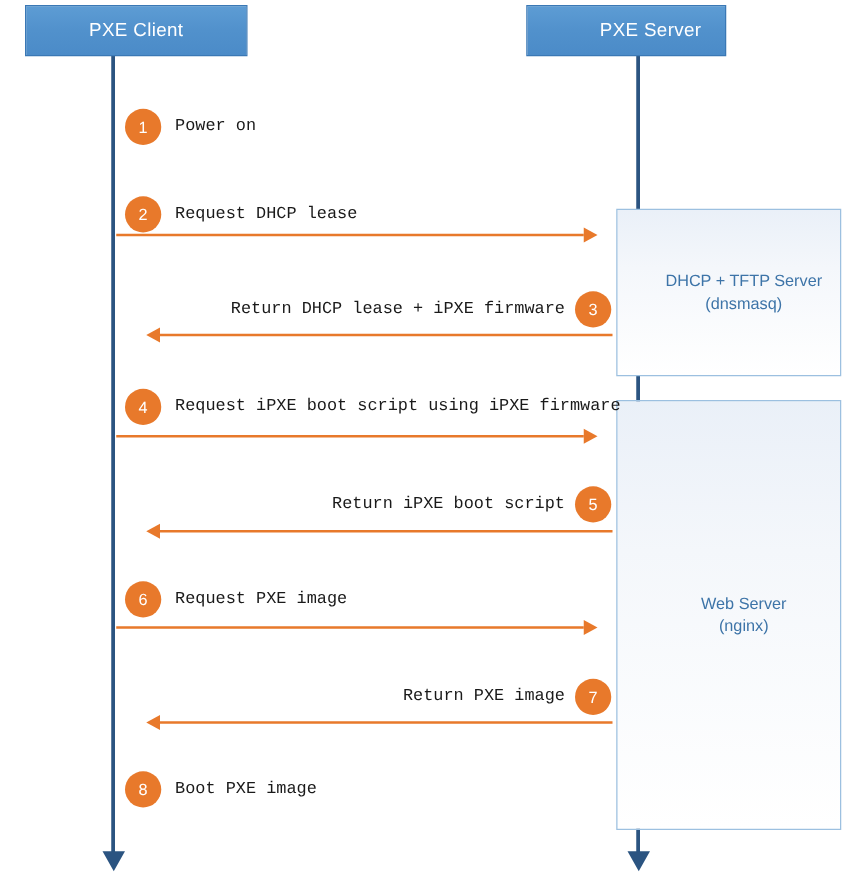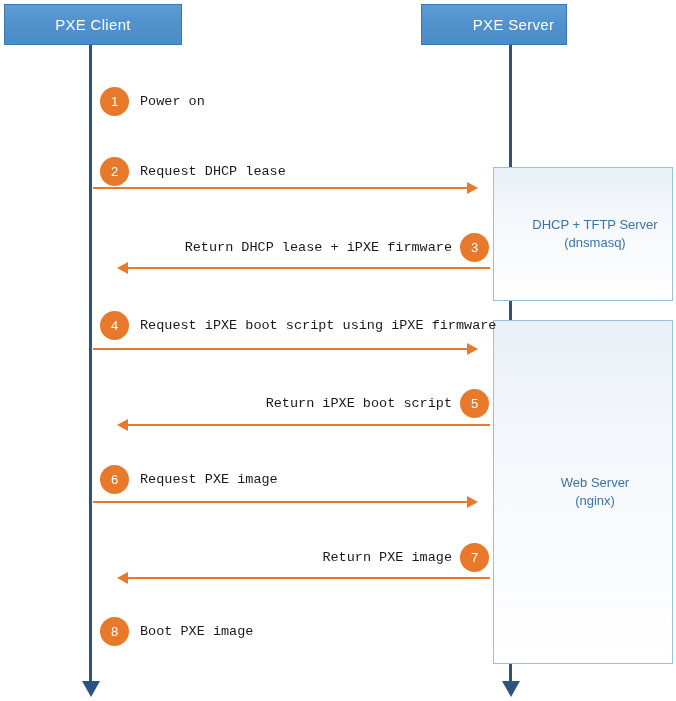--- a/index.html
+++ b/index.html
@@ -117,25 +117,25 @@
 <body>
 
 <div id="diagram">
 
   <div class="lifeline" style="left:89px; top:44px; height:640px;"></div>
   <div class="lifeline-arrowhead" style="left:81.5px; top:681px;"></div>
 
   <div class="lifeline" style="left:509px; top:44px; height:640px;"></div>
   <div class="lifeline-arrowhead" style="left:501.5px; top:681px;"></div>
 
-  <div class="actor-box" style="left:4px; top:4px; width:178px; height:41px;">
+  <div class="actor-box" style="left:20px; top:4px; width:178px; height:41px;">
     <span>PXE Client</span>
   </div>
 
-  <div class="actor-box" style="left:421px; top:4px; width:146px; height:41px;padding-left:39px;">
+  <div class="actor-box" style="left:421px; top:4px; width:160px; height:41px;padding-left:39px;">
     <span>PXE Server</span>
   </div>
 
   <div class="component-box" style="left:493px; top:167px; width:180px; height:134px;">
     <span>DHCP + TFTP Server</span>
     <span>(dnsmasq)</span>
   </div>
 
   <div class="component-box" style="left:493px; top:320px; width:180px; height:344px;">
     <span>Web Server</span>

